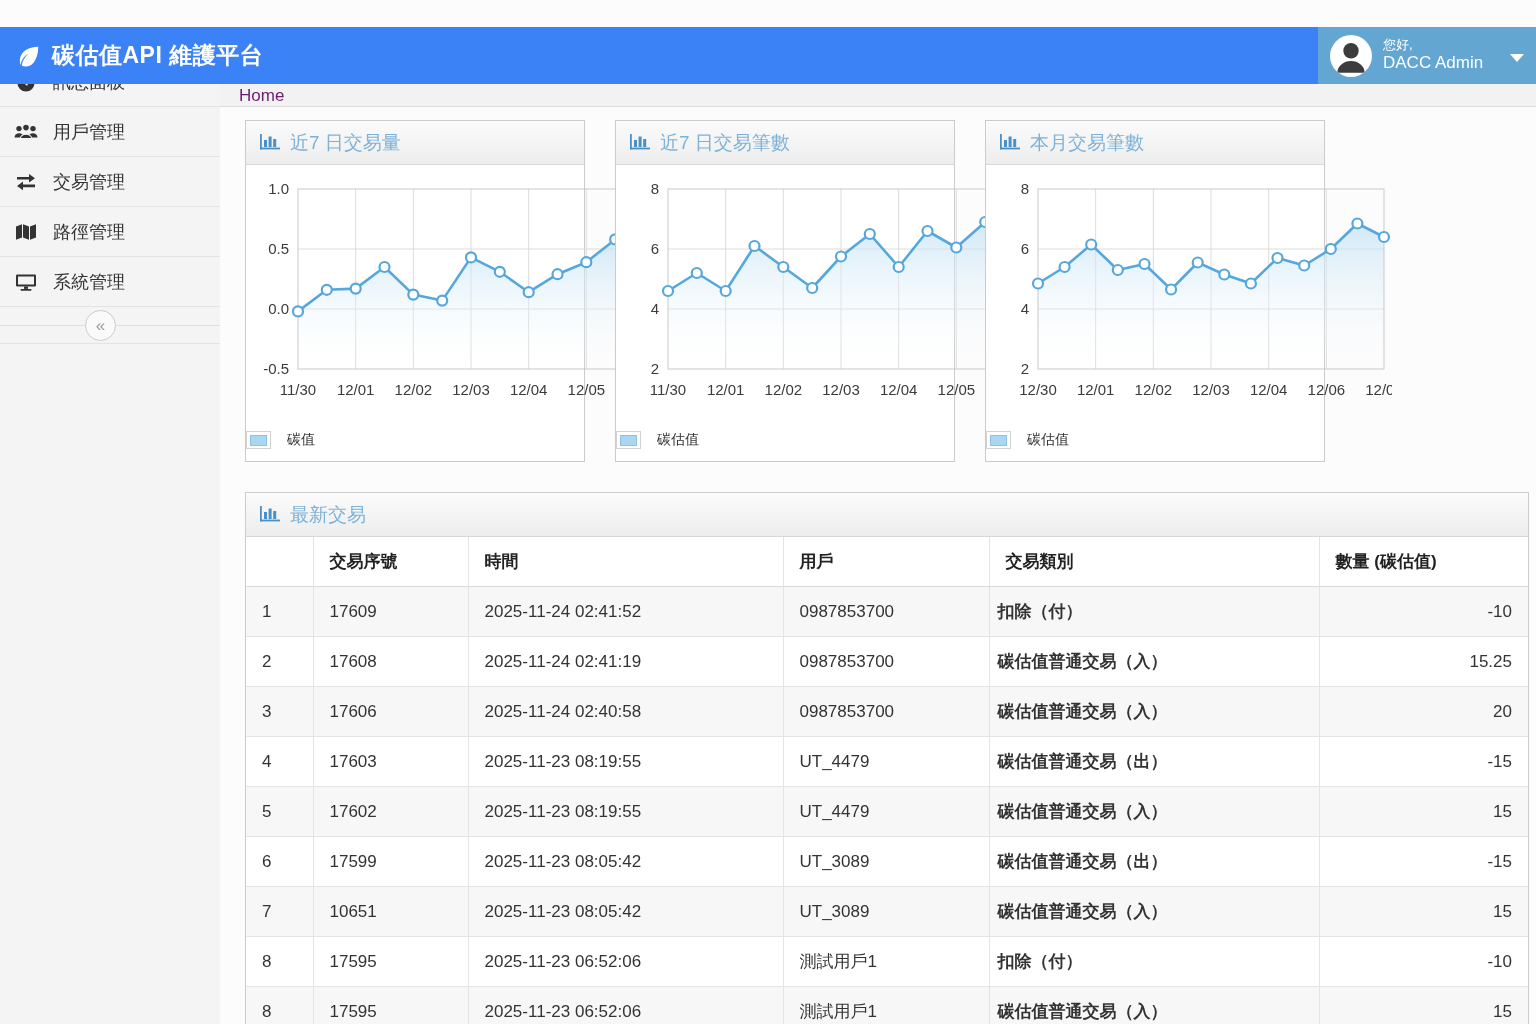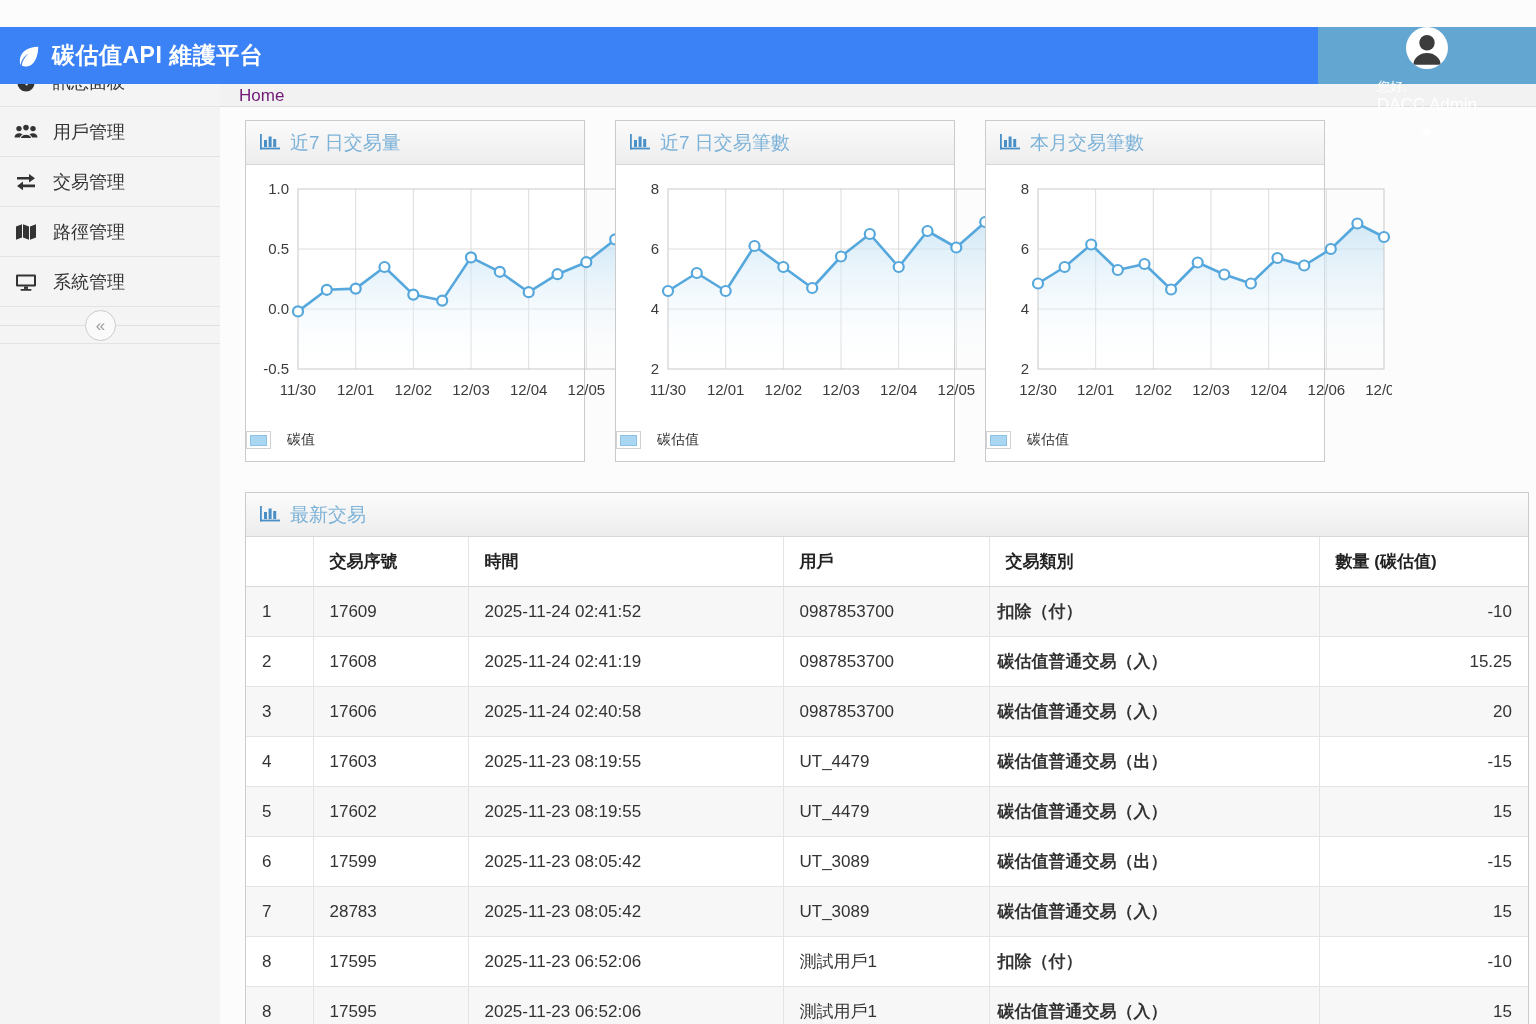--- a/index.html
+++ b/index.html
@@ -7,21 +7,21 @@
     font-family:"Liberation Sans","DejaVu Sans",sans-serif; background:#fcfcfc; color:#333; }
 
   
   .topbar { position:absolute; top:0; left:0; width:1536px; height:57px;
     background:#3b82f6; display:flex; align-items:stretch; z-index:10;margin-top:27px; }
   .brand { display:flex; align-items:center; gap:10px; padding-left:16px;
     color:#fff; font-size:23px; font-weight:bold; letter-spacing:.5px; }
   .brand svg { display:block; }
   .topbar-spacer { flex:1; }
   .userbox { width:218px; background:#63a6d2; display:flex; align-items:center;
-    gap:11px; padding:0 12px; cursor:pointer;flex-direction:column; }
+    gap:11px; padding:0 12px; cursor:pointer; }
   .avatar { width:42px; height:42px; border-radius:50%; background:#fff;
     display:flex; align-items:center; justify-content:center; overflow:hidden; flex:0 0 auto; }
   .greet { color:#fff; line-height:1.15; flex:1; }
   .greet .g1 { font-size:13px; }
   .greet .g2 { font-size:17px; }
   .caret { width:0; height:0; border-left:7px solid transparent; border-right:7px solid transparent;
     border-top:8px solid #fff; margin-top:4px; }
 
   
   .sidebar { position:absolute; top:57px; left:0; bottom:0; width:264px;
@@ -438,21 +438,21 @@
             <tr>
               <td>6</td>
               <td>17599</td>
               <td>2025-11-23 08:05:42</td>
               <td>UT_3089</td>
               <td class="c-type">碳估值普通交易（出）</td>
               <td class="c-amt">-15</td>
             </tr>
             <tr>
               <td>7</td>
-              <td>28783</td>
+              <td>10651</td>
               <td>2025-11-23 08:05:42</td>
               <td>UT_3089</td>
               <td class="c-type">碳估值普通交易（入）</td>
               <td class="c-amt">15</td>
             </tr>
             <tr>
               <td>8</td>
               <td>17595</td>
               <td>2025-11-23 06:52:06</td>
               <td>測試用戶1</td>

